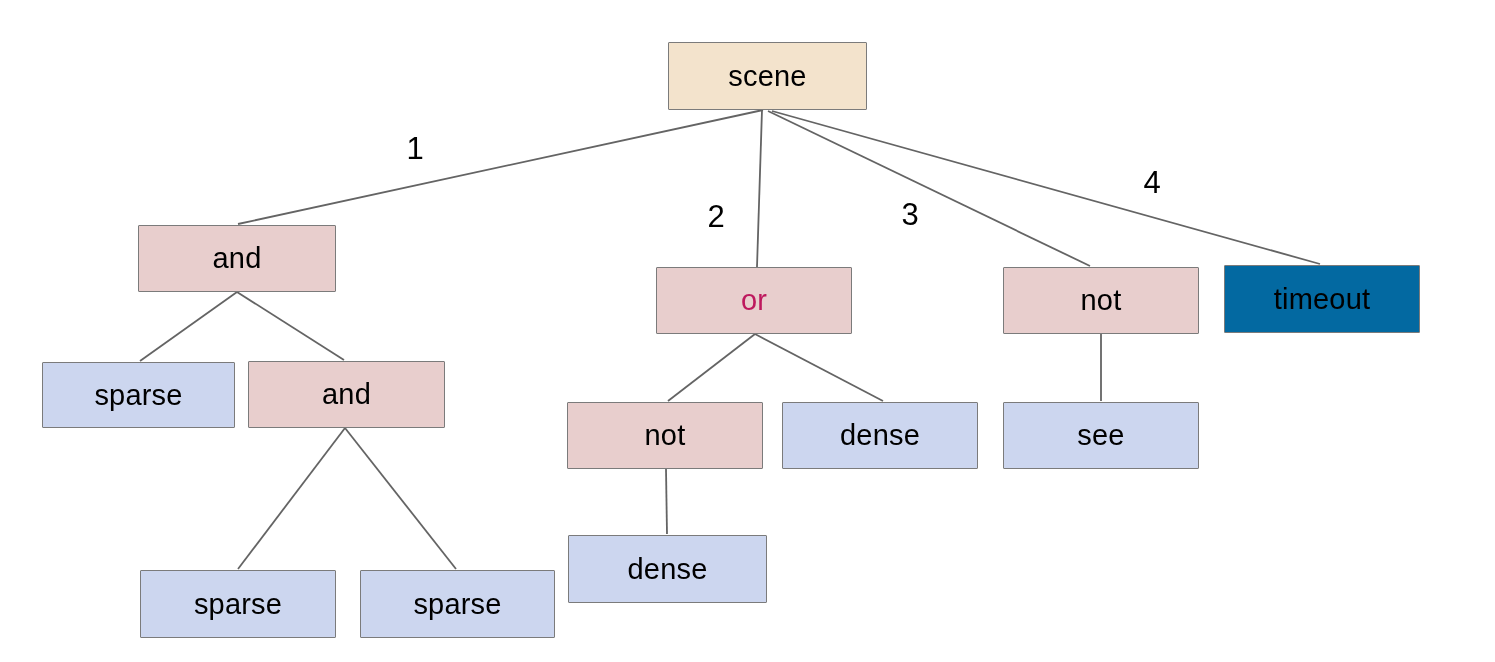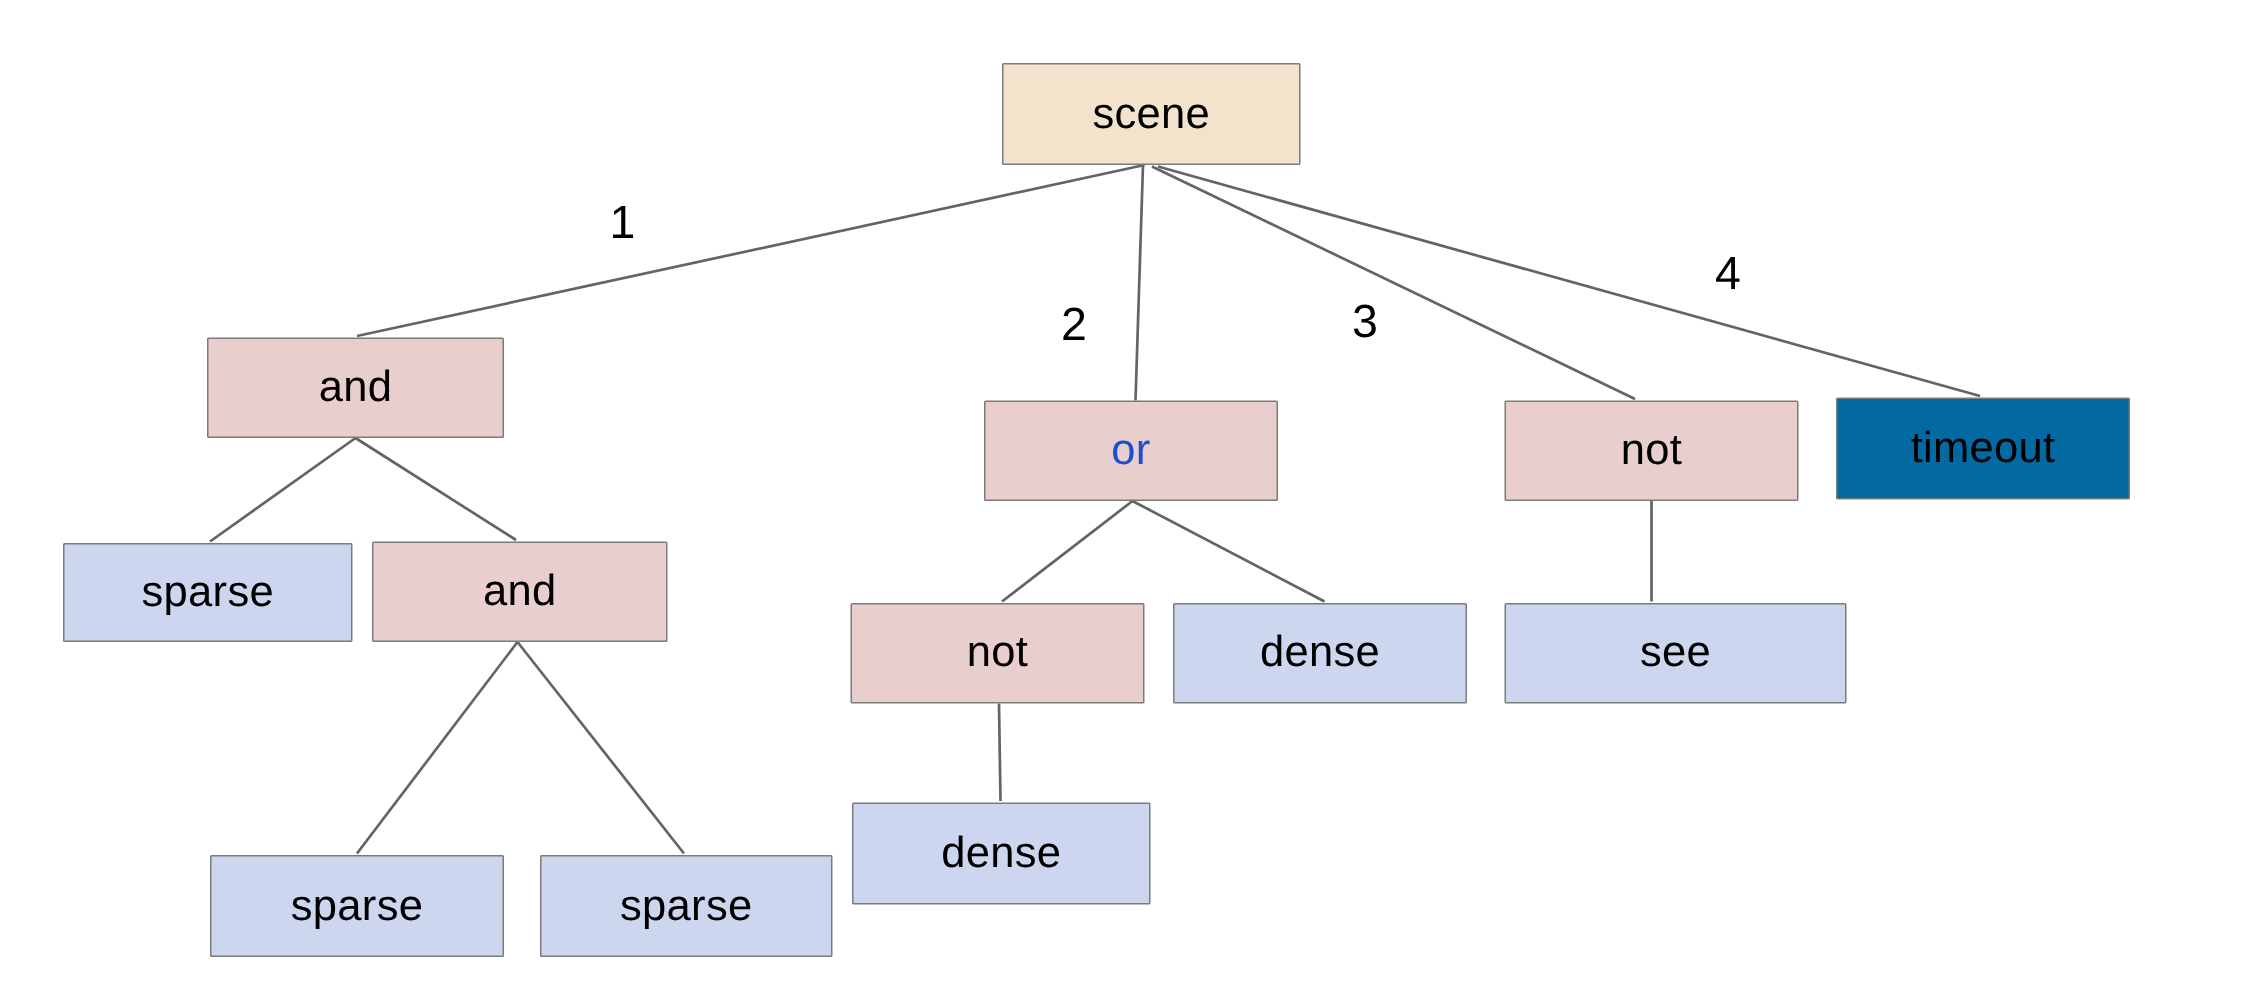--- a/index.html
+++ b/index.html
@@ -39,25 +39,25 @@
       <line x1="345" y1="428" x2="238" y2="569" stroke="#646464" stroke-width="1.8"></line>
       <line x1="345" y1="428" x2="456" y2="569" stroke="#646464" stroke-width="1.8"></line>
       <line x1="755" y1="334" x2="668" y2="401" stroke="#646464" stroke-width="1.8"></line>
       <line x1="755" y1="334" x2="883" y2="401" stroke="#646464" stroke-width="1.8"></line>
       <line x1="666" y1="469" x2="667" y2="534" stroke="#646464" stroke-width="1.8"></line>
       <line x1="1101" y1="334" x2="1101" y2="401" stroke="#646464" stroke-width="1.8"></line>
     </svg>
   <div class="nodes-layer">
       <div class="node" style="left: 668px; top: 42px; width: 199px; height: 68px; background: rgb(243, 227, 204); border-color: rgb(123, 123, 123); color: rgb(0, 0, 0);">scene</div>
       <div class="node" style="left: 138px; top: 225px; width: 198px; height: 67px; background: rgb(232, 206, 205); border-color: rgb(123, 123, 123); color: rgb(0, 0, 0);">and</div>
-      <div class="node" style="left: 656px; top: 267px; width: 196px; height: 67px; background: rgb(232, 206, 205); border-color: rgb(123, 123, 123); color: #1d4ed8;">or</div>
+      <div class="node" style="left: 656px; top: 267px; width: 196px; height: 67px; background: rgb(232, 206, 205); border-color: rgb(123, 123, 123); color: #be185d;">or</div>
       <div class="node" style="left: 1003px; top: 267px; width: 196px; height: 67px; background: rgb(232, 206, 205); border-color: rgb(123, 123, 123); color: rgb(0, 0, 0);">not</div>
       <div class="node" style="left: 1224px; top: 265px; width: 196px; height: 68px; background: #0369a1; border-color: rgb(123, 123, 123); color: rgb(0, 0, 0);">timeout</div>
       <div class="node" style="left: 42px; top: 362px; width: 193px; height: 66px; background: rgb(204, 214, 239); border-color: rgb(123, 123, 123); color: rgb(0, 0, 0);">sparse</div>
       <div class="node" style="left: 248px; top: 361px; width: 197px; height: 67px; background: rgb(232, 206, 205); border-color: rgb(123, 123, 123); color: rgb(0, 0, 0);">and</div>
       <div class="node" style="left: 567px; top: 402px; width: 196px; height: 67px; background: rgb(232, 206, 205); border-color: rgb(123, 123, 123); color: rgb(0, 0, 0);">not</div>
       <div class="node" style="left: 782px; top: 402px; width: 196px; height: 67px; background: rgb(204, 214, 239); border-color: rgb(123, 123, 123); color: rgb(0, 0, 0);">dense</div>
-      <div class="node" style="left: 1003px; top: 402px; width: 228px; height: 67px; background: rgb(204, 214, 239); border-color: rgb(123, 123, 123); color: rgb(0, 0, 0);">see</div>
+      <div class="node" style="left: 1003px; top: 402px; width: 196px; height: 67px; background: rgb(204, 214, 239); border-color: rgb(123, 123, 123); color: rgb(0, 0, 0);">see</div>
       <div class="node" style="left: 140px; top: 570px; width: 196px; height: 68px; background: rgb(204, 214, 239); border-color: rgb(123, 123, 123); color: rgb(0, 0, 0);">sparse</div>
       <div class="node" style="left: 360px; top: 570px; width: 195px; height: 68px; background: rgb(204, 214, 239); border-color: rgb(123, 123, 123); color: rgb(0, 0, 0);">sparse</div>
       <div class="node" style="left: 568px; top: 535px; width: 199px; height: 68px; background: rgb(204, 214, 239); border-color: rgb(123, 123, 123); color: rgb(0, 0, 0);">dense</div>
     </div>
 </div>
 
 </body></html>

